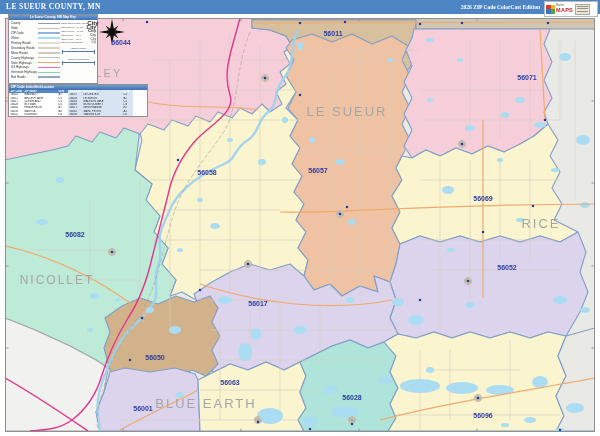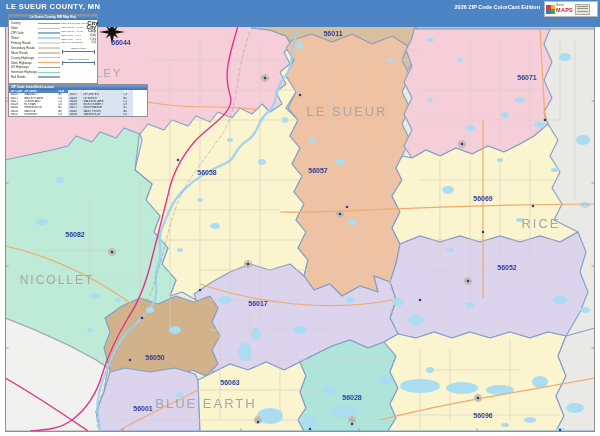--- a/index.html
+++ b/index.html
@@ -1,19 +1,19 @@
 <!DOCTYPE html>
 <html><head>
 <meta charset="utf-8">
 <style>
   html,body{margin:0;padding:0;background:#fff;}
   #stage{position:relative;width:600px;height:436px;background:#fff;overflow:hidden;
          font-family:"Liberation Sans",sans-serif;}
   
-  #header{position:absolute;left:0;top:0;width:600px;height:27px;background:#4d84c4;}
+  #header{position:absolute;left:0;top:0;width:600px;height:14px;background:#4d84c4;font-family:Liberation Serif, serif;}
   #hdr-title{position:absolute;left:6px;top:2px;color:#fff;font-size:7.5px;font-weight:bold;letter-spacing:.4px;}
   #hdr-edition{position:absolute;right:60px;top:3.5px;color:#fff;font-size:5.5px;font-weight:bold;}
   #logo{position:absolute;left:544px;top:1px;width:54px;height:16px;background:#fff;border:1px solid #b9b9b9;
         display:flex;align-items:center;box-sizing:border-box;padding:1px;}
   .lgx{width:9px;height:9px;display:grid;grid-template-columns:1fr 1fr;margin-right:1px;}
   .lgx i{display:block;}
   .lgx i:nth-child(1){background:#d93b2f;}.lgx i:nth-child(2){background:#f4b81e;}
   .lgx i:nth-child(3){background:#3a77c2;}.lgx i:nth-child(4){background:#54a04a;}
   #logo-txt{line-height:1;}
   #logo-top{font-size:2.6px;color:#555;}

